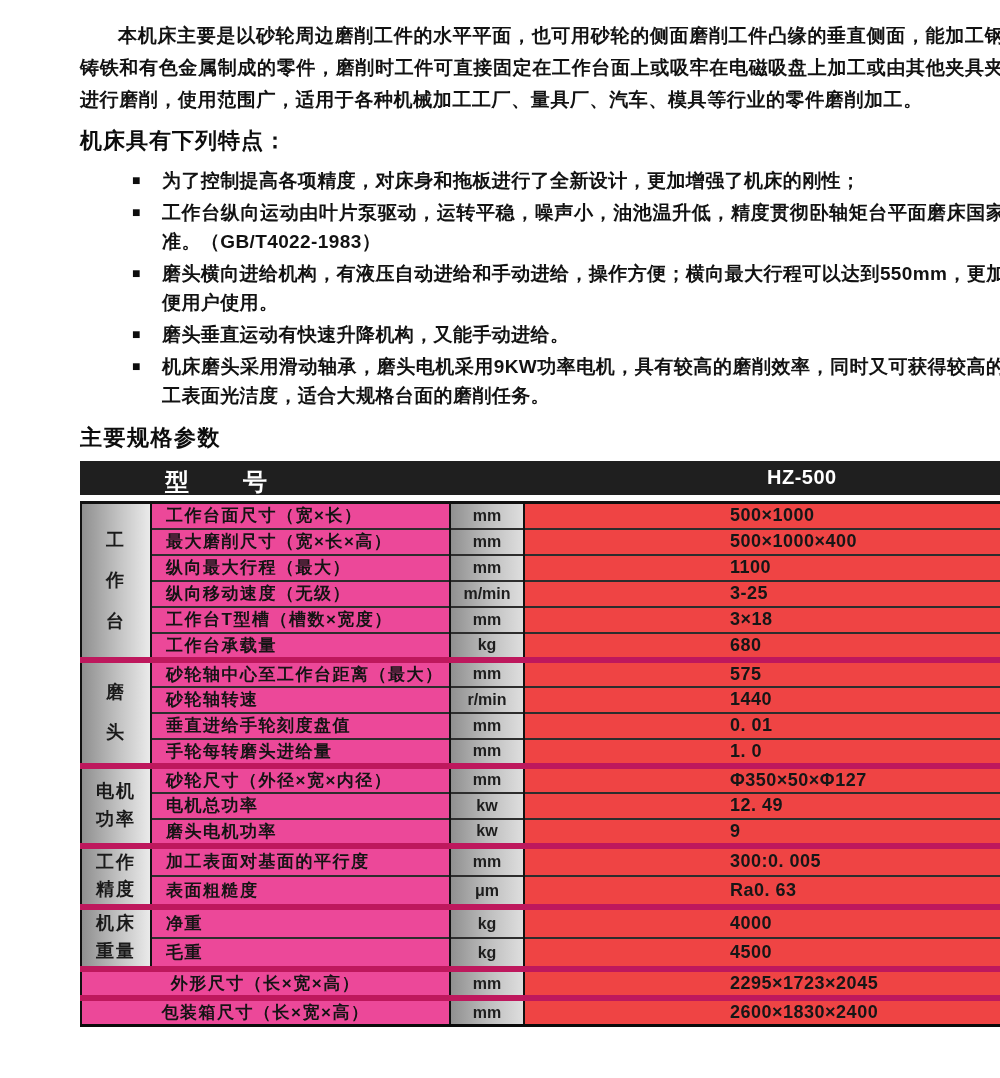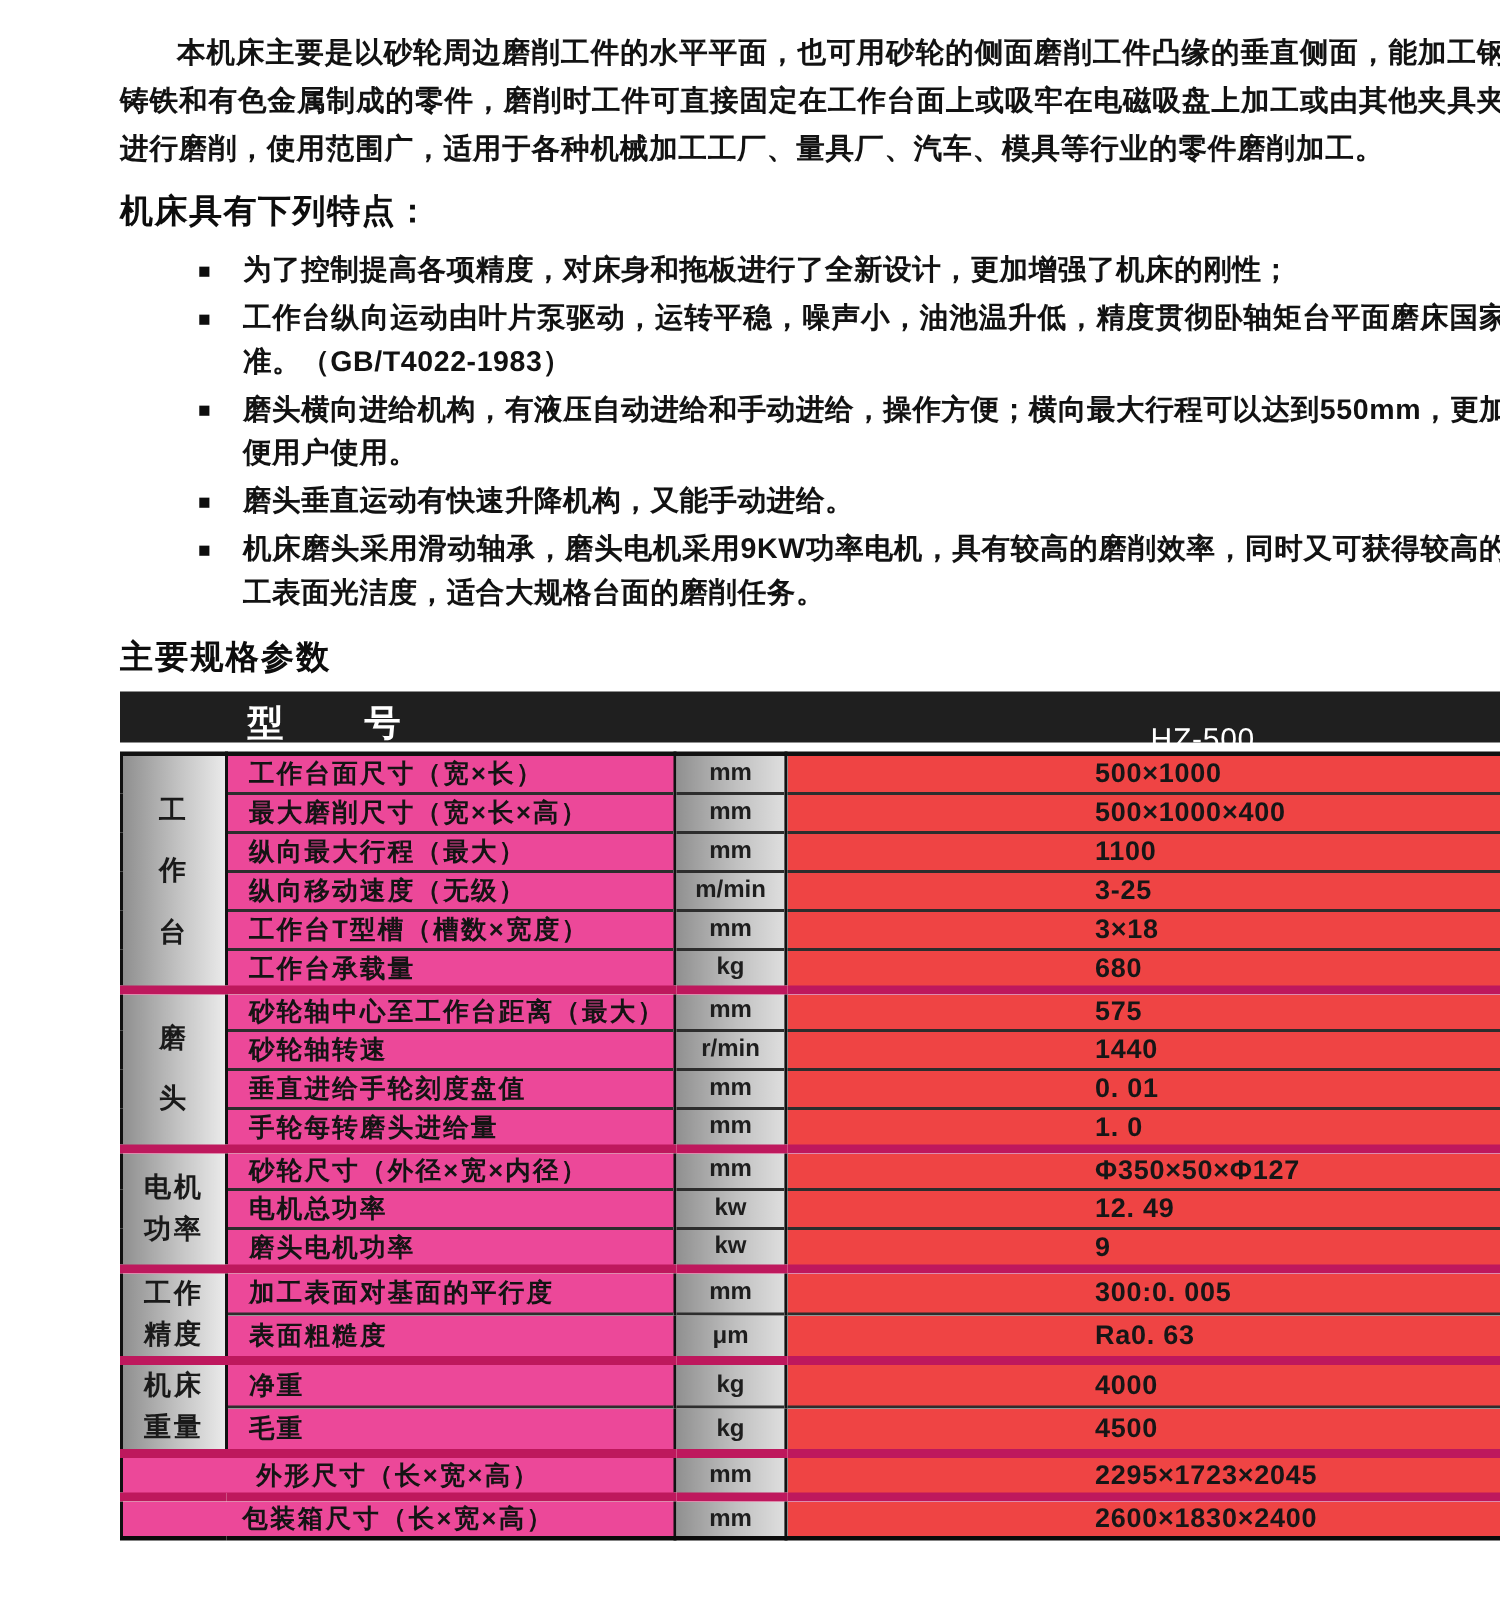--- a/index.html
+++ b/index.html
@@ -69,22 +69,22 @@
     width: 962px;
     height: 34px;
     background: #1f1f1f;
     color: #ffffff;
   }
   .model-bar .model-label {
     position: absolute; left: 85px; top: 5px;
     font-size: 24px; font-weight: 700; letter-spacing: 2px;
   }
   .model-bar .model-value {
-    position: absolute; left: 687px; top: 21px;
-    font-size: 20px; font-weight: 400; letter-spacing: 0.5px;
+    position: absolute; left: 687px; top: 5px;
+    font-size: 20px; font-weight: 700; letter-spacing: 0.5px;
   }
 
   table.spec-table {
     margin-top: 6px;
     width: 962px;
     border-collapse: collapse;
     table-layout: fixed;
     border-left: 2px solid #111;
     border-top: 3px solid #111;
     border-bottom: 3px solid #0b0b0b;

